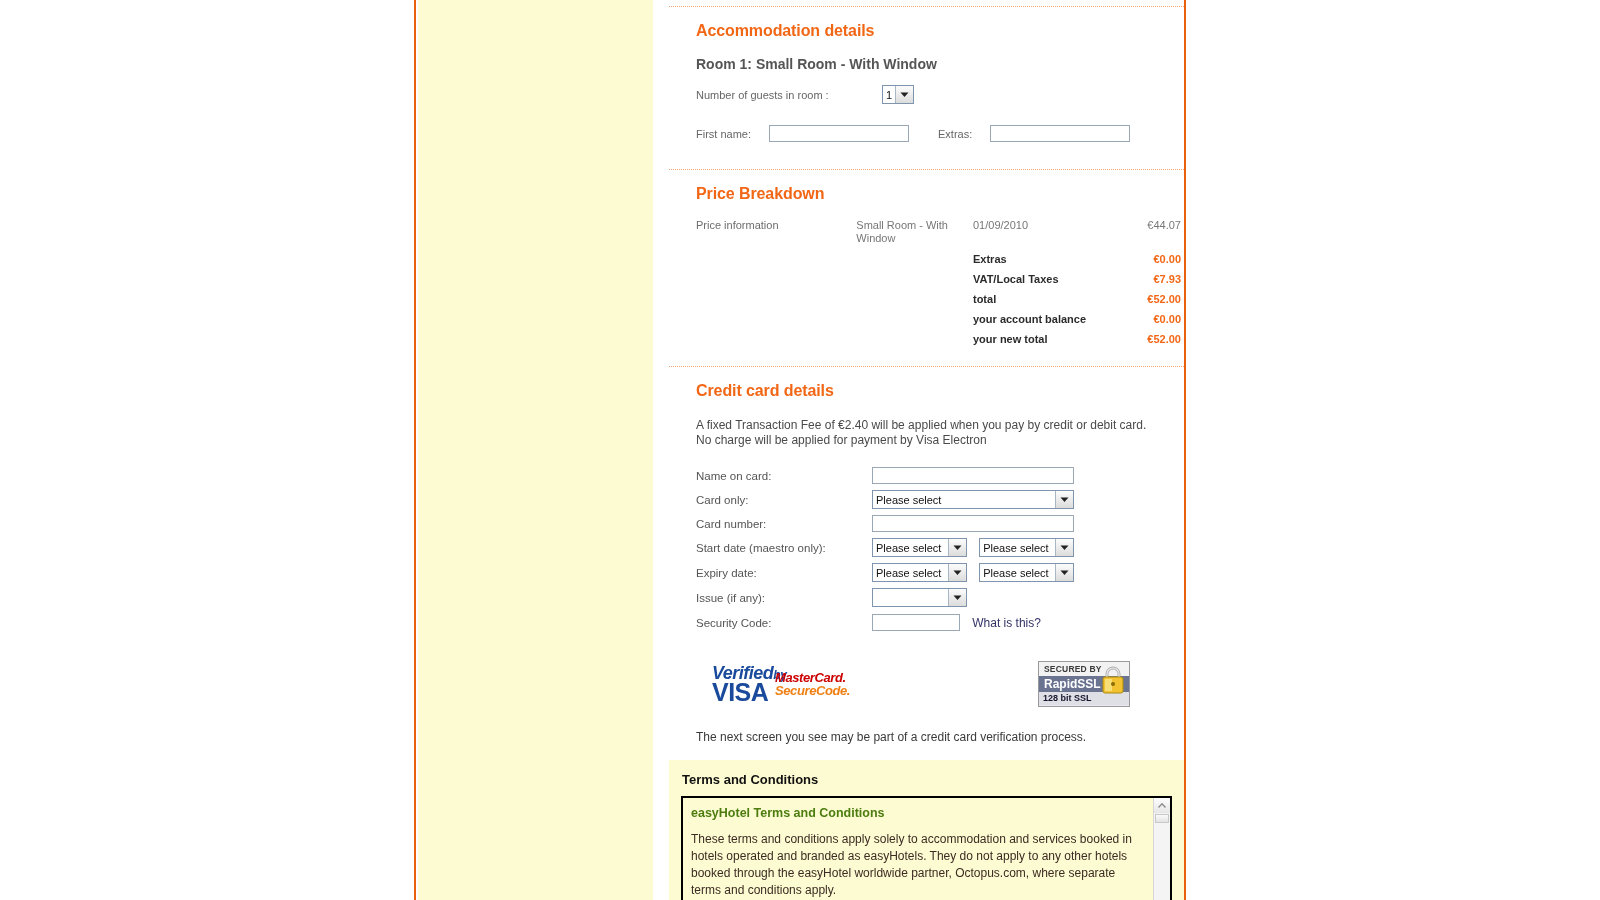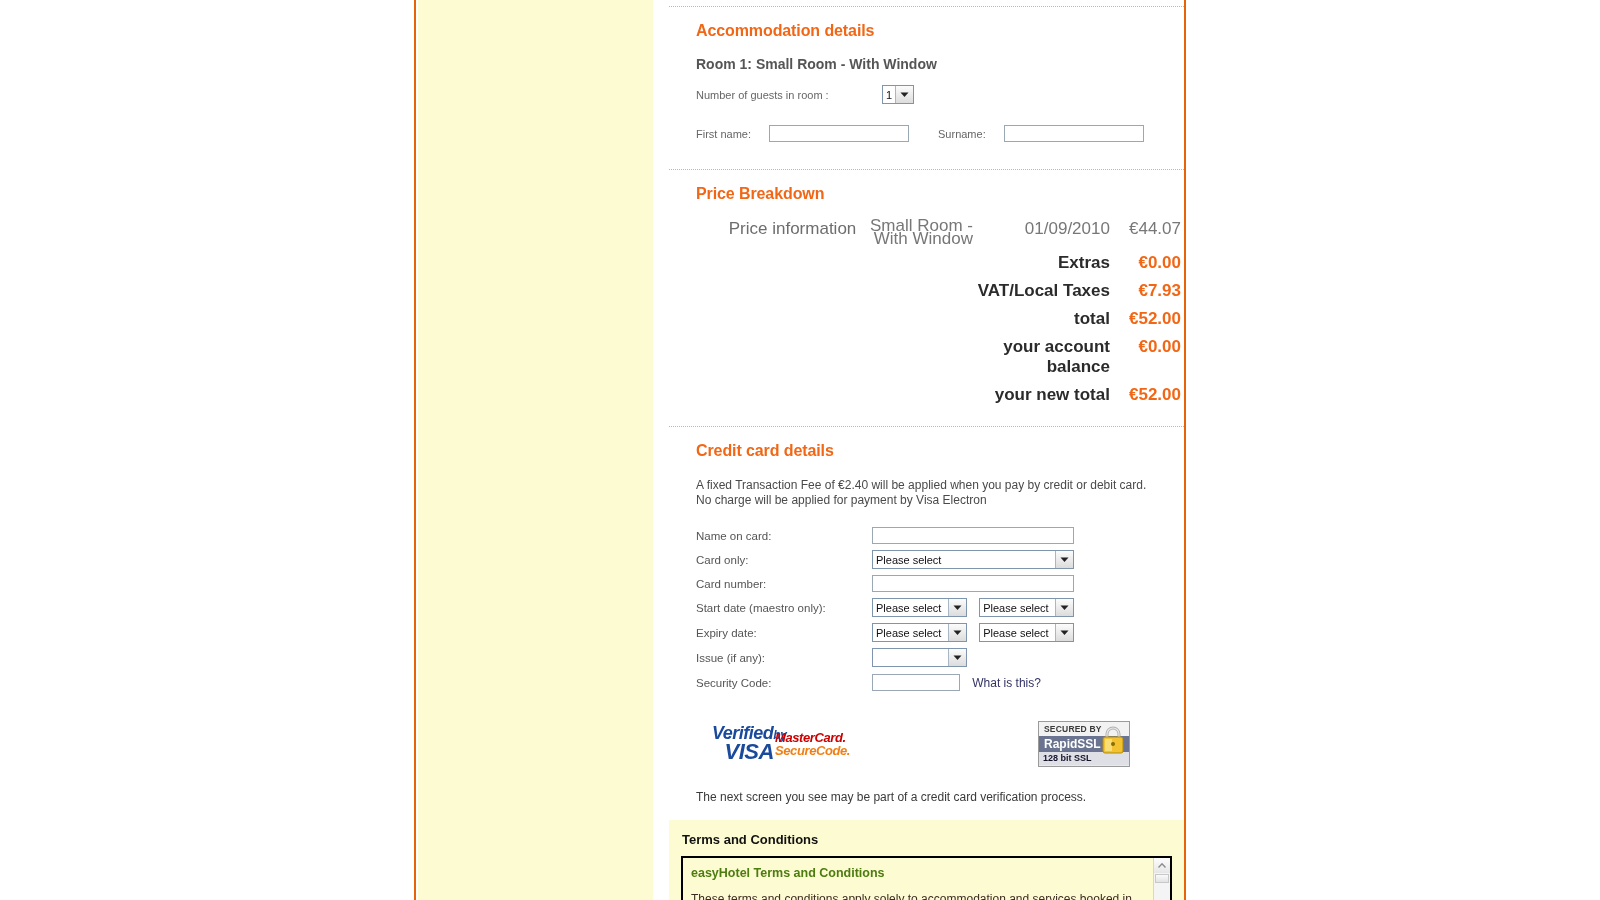--- a/index.html
+++ b/index.html
@@ -122,23 +122,22 @@
 
   
   .price-table {
     width: 100%;
     border-collapse: collapse;
     margin-top: 16px;
     margin-left: 12px;
   }
   .price-table td {
     vertical-align: top;
-    font-size: 17px;
+    font-size: 11px;
     padding: 0;
-    text-align: right;
   }
   .pi-label { color: #6d6d6d; width: 158px; }
   .pi-room  { color: #777777; width: 115px; line-height: 13px;}
   .pi-date  { color: #777777; width: 135px; }
   .pi-amt   { color: #777777; text-align: right; width: 70px;}
   .sum-row td { padding-top: 8px; }
   .sum-name { text-align: left; font-weight: bold; color: #2b2b2b; font-size:11.5px;}
   .sum-val  { text-align: right; color: #f26716; font-weight: bold; font-size:11.5px;}
 
   .cc-note {
@@ -176,23 +175,23 @@
   .vbv { position:absolute; left:16px; top:2px; }
   .vbv .verified {
     font-family: "Liberation Sans", sans-serif;
     font-weight: bold; font-style: italic;
     font-size: 18px; color:#1a4a9c; line-height:18px;
     letter-spacing:-0.5px;
   }
   .vbv .by { font-size: 12px; }
   .vbv .visa {
     font-family: "Liberation Sans", sans-serif;
-    font-weight: bold; font-style: italic;
-    font-size: 22px; color:#1a4a9c; line-height: 20px;
-    letter-spacing:-0.5px; text-align:center;
+    font-weight: bold; 
+    font-size: 25px; color:#1a4a9c; line-height: 20px;
+    letter-spacing:-0.5px; text-align:left;
     margin-top:-2px;
   }
   .mcsc { position:absolute; left:79px; top:9px; }
   .mcsc .mastercard {
     font-family:"Liberation Sans", sans-serif;
     font-weight:bold; font-style:italic; font-size:13px;
     color:#cc0000; line-height:13px; letter-spacing:-0.4px;
   }
   .mcsc .securecode {
     font-family:"Liberation Sans", sans-serif;
@@ -307,21 +306,21 @@
               <svg width="9" height="6" viewBox="0 0 9 6">
                   <path d="M0.5 0.5 L4.5 5 L8.5 0.5 Z" fill="#222"></path>
                 </svg>
             </span>
           </span>
         </div>
 
         <div class="row" style="margin-top:21px;">
           <span class="lbl">First name:</span>
           <input class="txt" style="width: 140px; margin-left: 8px;" value="">
-          <span class="lbl" style="margin-left:19px;">Surname:</span>
+          <span class="lbl" style="margin-left:19px;">Extras:</span>
           <input class="txt" style="width: 140px; margin-left: 8px;" value="">
         </div>
       </div>
 
       <div class="dotted-sep" style="margin-top:27px;"></div>
 
       <div class="section">
         <h2 class="section-title">Price Breakdown</h2>
 
         <table class="price-table">

